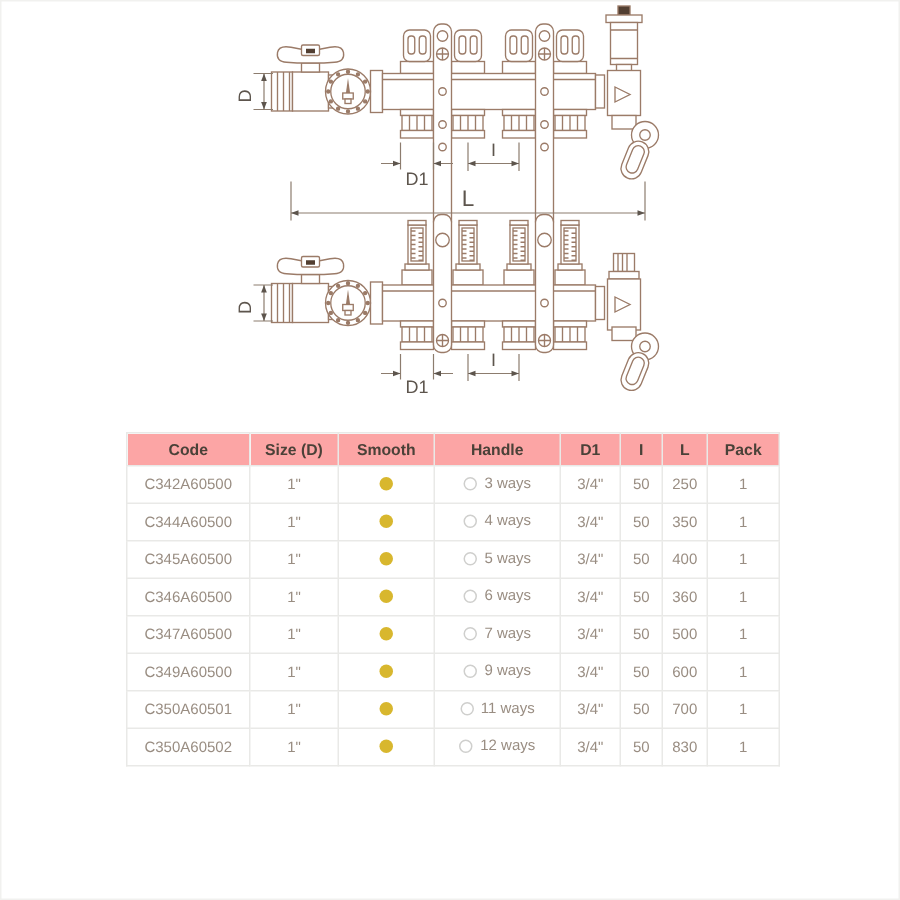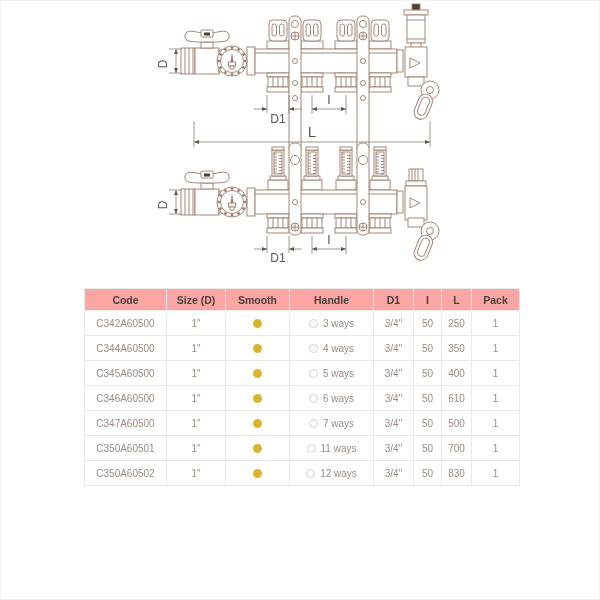--- a/index.html
+++ b/index.html
@@ -450,31 +450,41 @@
             <td>400</td>
             <td>1</td>
           </tr>
           <tr>
             <td>C346A60500</td>
             <td>1"</td>
             <td><span class="dot" style="background: rgb(216, 183, 46);"></span></td>
             <td><span class="radio"></span><span class="handle-label">6 ways</span></td>
             <td>3/4"</td>
             <td>50</td>
-            <td>610</td>
+            <td>360</td>
             <td>1</td>
           </tr>
           <tr>
             <td>C347A60500</td>
             <td>1"</td>
             <td><span class="dot" style="background: rgb(216, 183, 46);"></span></td>
             <td><span class="radio"></span><span class="handle-label">7 ways</span></td>
             <td>3/4"</td>
             <td>50</td>
             <td>500</td>
+            <td>1</td>
+          </tr>
+          <tr>
+            <td>C349A60500</td>
+            <td>1"</td>
+            <td><span class="dot" style="background: rgb(216, 183, 46);"></span></td>
+            <td><span class="radio"></span><span class="handle-label">9 ways</span></td>
+            <td>3/4"</td>
+            <td>50</td>
+            <td>600</td>
             <td>1</td>
           </tr>
           <tr>
             <td>C350A60501</td>
             <td>1"</td>
             <td><span class="dot" style="background: rgb(216, 183, 46);"></span></td>
             <td><span class="radio"></span><span class="handle-label">11 ways</span></td>
             <td>3/4"</td>
             <td>50</td>
             <td>700</td>

